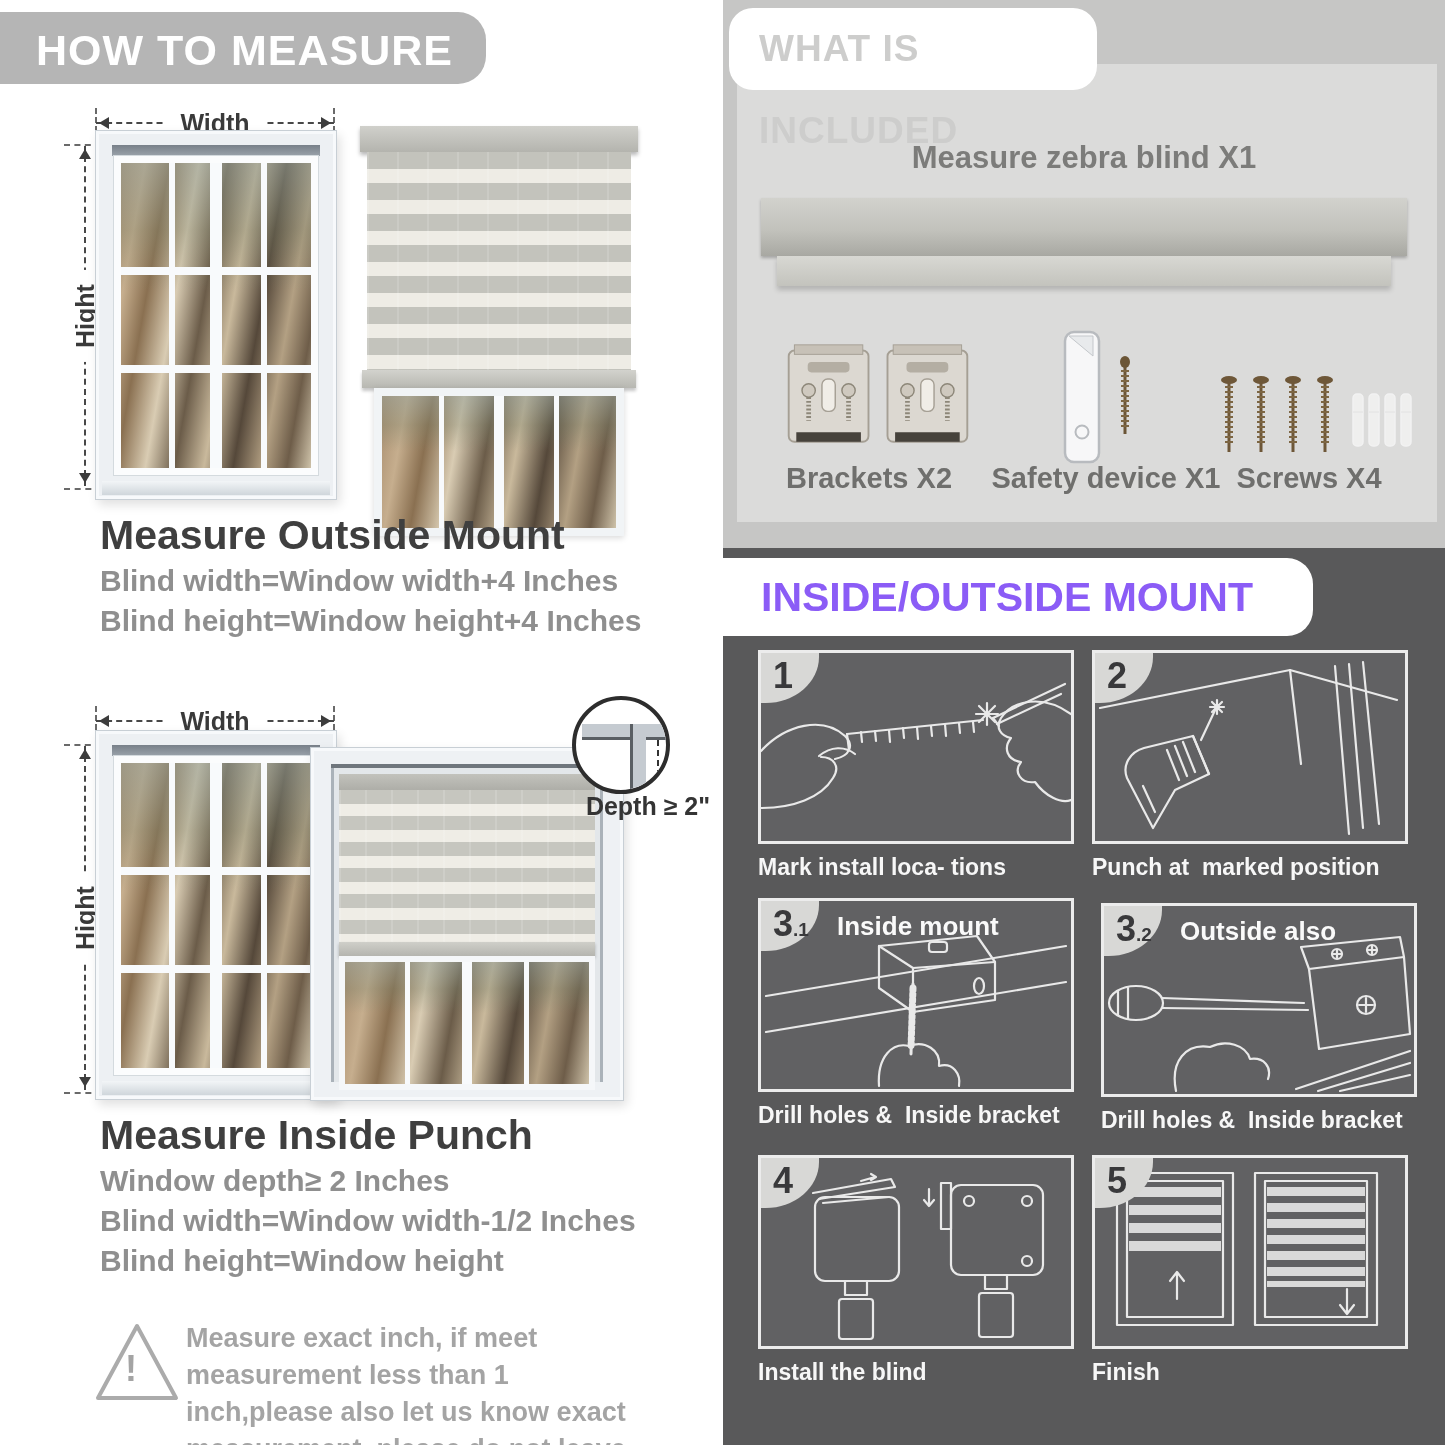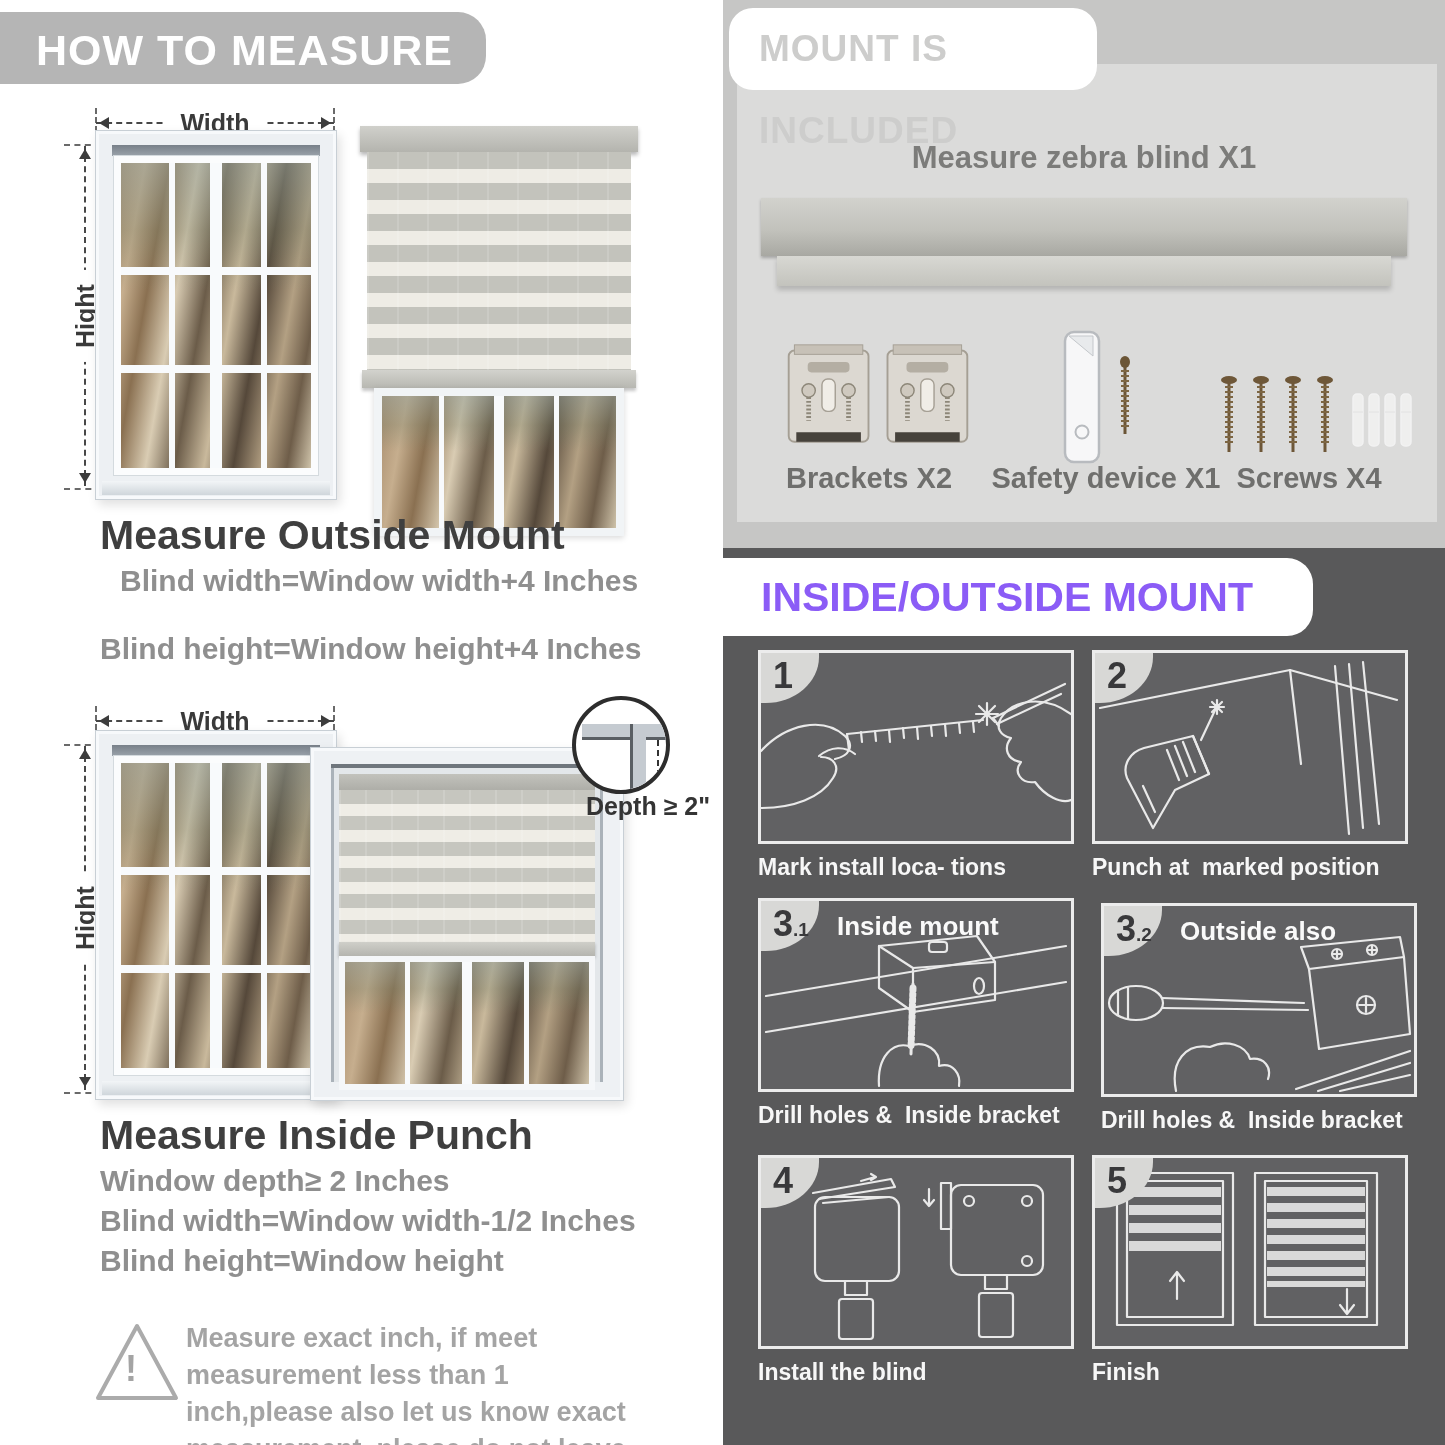--- a/index.html
+++ b/index.html
@@ -130,22 +130,22 @@
 
     <div class="abs blindA" style="left:300px;top:28px;">
       <div class="cassette"></div>
       <div class="zebra"></div>
       <div class="rail"></div>
       <div class="peek"></div>
     </div>
   </div>
 
   <div class="abs sec-title" style="left:100px;top:512px;">Measure Outside Mount</div>
-  <div class="abs sec-line" style="left:100px;top:564px;margin-left:20px;">Blind width=Window width+4 Inches</div>
-  <div class="abs sec-line" style="left:100px;top:604px;margin-top:28px;">Blind height=Window height+4 Inches</div>
+  <div class="abs sec-line" style="left:100px;top:564px;">Blind width=Window width+4 Inches</div>
+  <div class="abs sec-line" style="left:100px;top:604px;">Blind height=Window height+4 Inches</div>
 
   <div class="abs" style="left:60px;top:700px;width:640px;height:500px;">
     <div class="abs guide" style="left:35px;top:6px;height:42px;"></div>
     <div class="abs guide" style="left:273px;top:6px;height:42px;"></div>
     <div class="abs harrow" style="left:36px;top:20px;width:238px;">
       <span class="lbl">Width</span>
     </div>
     <div class="abs guideh" style="left:4px;top:44px;width:58px;"></div>
     <div class="abs guideh" style="left:4px;top:392px;width:70px;"></div>
     <div class="abs varrow" style="left:24px;top:46px;height:344px;">
@@ -183,21 +183,21 @@
   <div class="abs" style="left:92px;top:1318px;width:90px;height:90px;">
     <svg viewBox="0 0 90 90" width="90" height="90">
       <path d="M45,8 L84,80 L6,80 Z" fill="none" stroke="#ababab" stroke-width="4" stroke-linejoin="round"></path>
     </svg>
     <span class="warn-bang">!</span>
   </div>
   <div class="abs note-text" style="left:186px;top:1320px;width:452px;">Measure exact inch, if meet measurement less than 1 inch,please also let us know exact measurement, please do not leave it</div>
 
   <div class="abs inc-section">
     <div class="inc-inner"></div>
-    <div class="inc-hdr">MOUNT IS INCLUDED</div>
+    <div class="inc-hdr">WHAT IS INCLUDED</div>
     <div class="inc-product">Measure zebra blind X1</div>
 
     <div class="rail-main"></div>
     <div class="rail-lip"></div>
 
     <div class="abs" style="left:60px;top:338px;width:190px;height:122px;">
       <svg viewBox="0 0 200 122" width="190" height="122">
         <g>
           <rect x="6" y="10" width="84" height="96" rx="6" fill="#dcd8d1" stroke="#a59f94" stroke-width="2"></rect>
           <rect x="12" y="4" width="72" height="10" fill="#c7c1b7" stroke="#a59f94" stroke-width="1"></rect>

